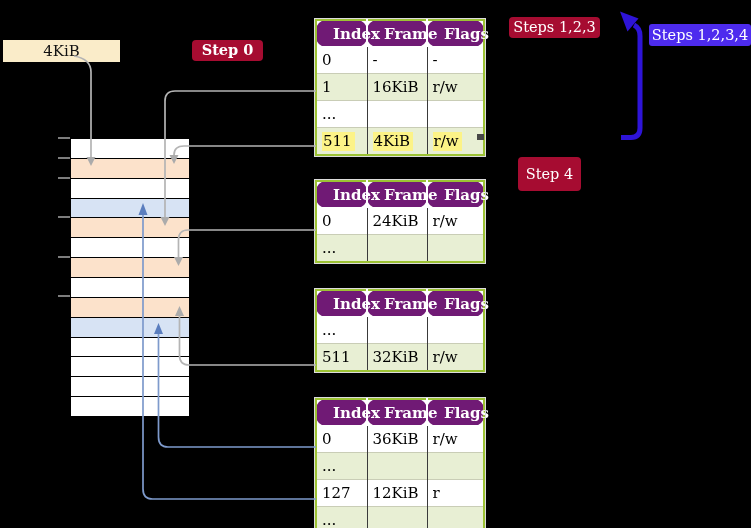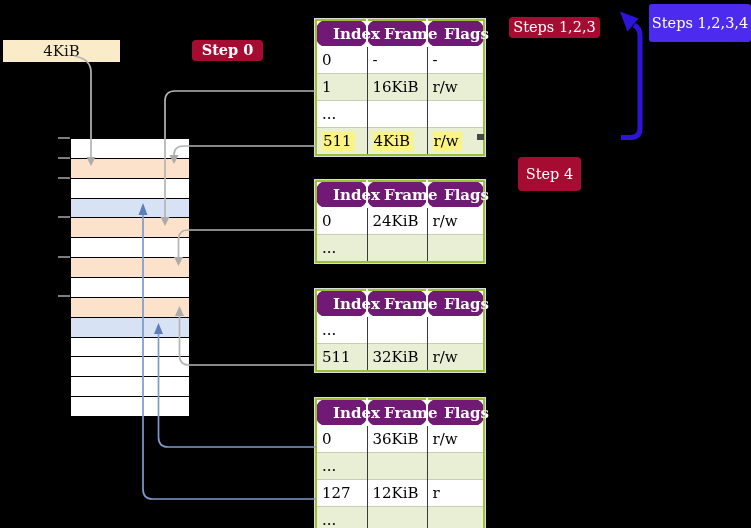--- a/index.html
+++ b/index.html
@@ -15,21 +15,21 @@
   }
   
   .badge{
     position:absolute;color:#ffffff;font-size:14.5px;line-height:1;
     display:flex;align-items:center;justify-content:center;white-space:nowrap;
   }
   .badge.red{background:#A60C31;border-radius:4px;}
   .badge.blue{background:#4D2BEE;border-radius:3px;}
   #badge-step0   {left:192px;top:40px;width:71px;height:21px;font-weight:bold;}
   #badge-steps123{left:509px;top:17px;width:91px;height:21px;}
-  #badge-steps1234{left:649px;top:4px;width:102px;height:38px;}
+  #badge-steps1234{left:649px;top:24px;width:102px;height:22px;}
   #badge-step4   {left:518px;top:157px;width:63px;height:34px;}
   
   table.ptable{
     position:absolute;left:315px;width:168px;table-layout:fixed;
     border-collapse:collapse;background:#fff;border:2px solid #9CC234;
     outline:1px solid #dcdcdc;
   }
   #table-0{top:19px;} #table-1{top:180px;} #table-2{top:289px;} #table-3{top:398px;}
   .ptable th{
     background:#701a75;color:#fff;font-weight:bold;font-size:15px;text-align:left;

